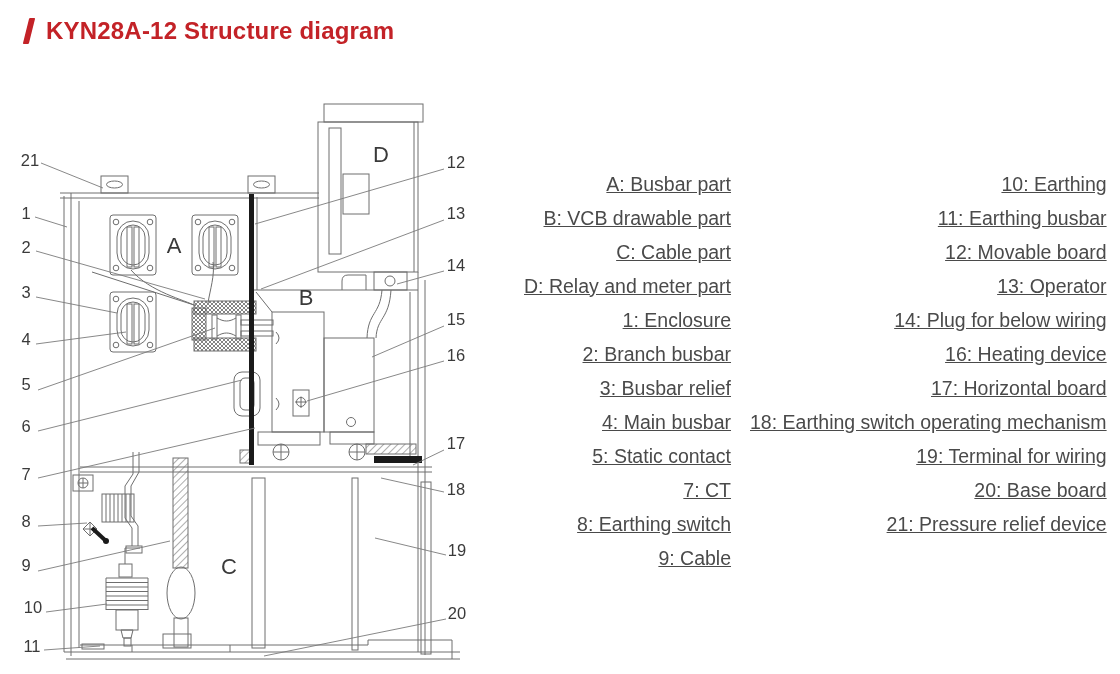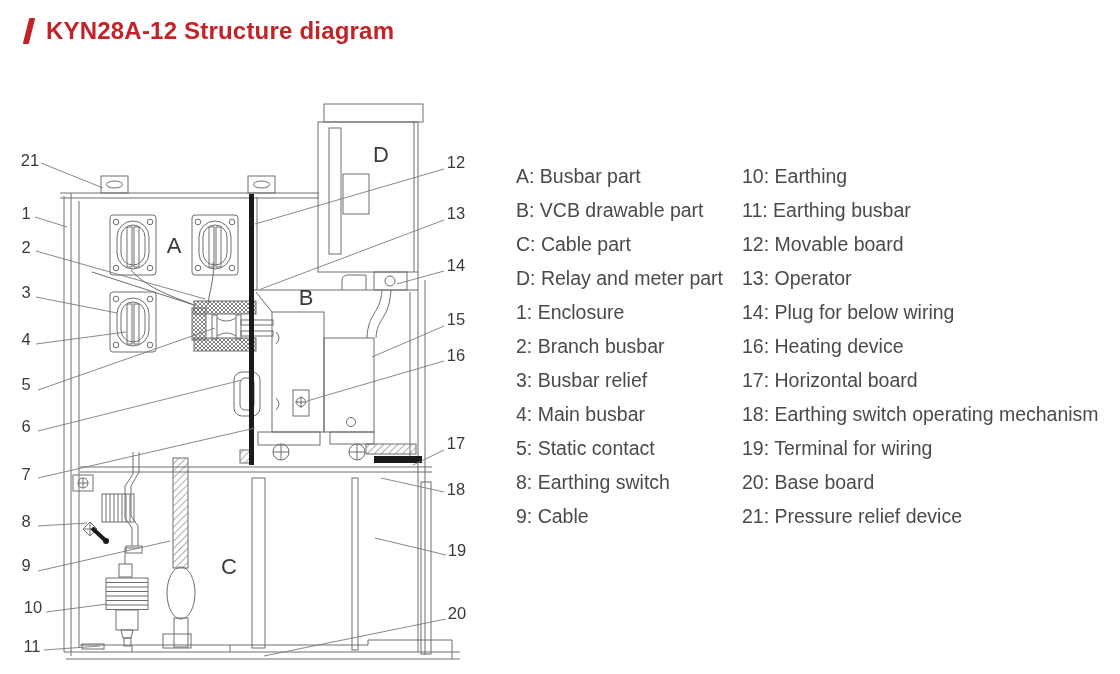--- a/index.html
+++ b/index.html
@@ -1,31 +1,31 @@
 <!DOCTYPE html>
 <html><head>
 <meta charset="utf-8">
 <style>
   html,body{margin:0;padding:0;background:#fff;}
   .canvas{
     position:relative;width:1120px;height:674px;background:#ffffff;
-    font-family:"Liberation Sans", sans-serif;overflow:hidden;
+    font-family:"Liberation Sans", sans-serif;overflow:hidden;text-align:right;
   }
   .title-row{position:absolute;left:26px;top:14px;height:34px;display:flex;align-items:center;}
   .title-slash{
     display:inline-block;width:6px;height:26px;background:#c32227;
     transform:skewX(-14deg);margin-right:14px;border-radius:1px;
   }
   .page-title{
     font-size:24px;font-weight:bold;color:#c32227;margin:0;letter-spacing:0.2px;
   }
   .diagram-svg{position:absolute;left:0;top:0;}
   .legend-col{
-    position:absolute;top:159px;margin:0;padding:0;list-style:none;
-    font-size:19.5px;color:#4a4a4a;line-height:34px;white-space:nowrap;
+    position:absolute;top:159px;margin:8px;padding:0;list-style:none;
+    font-size:19.5px;color:#4a4a4a;line-height:34px;white-space:nowrap;text-decoration:underline;
   }
   .legend-col.c1{left:516px;}
   .legend-col.c2{left:742px;}
   svg text{font-family:"Liberation Sans", sans-serif;fill:#3a3a3a;}
   .co{font-size:16.5px;}
   .cl{font-size:22px;}
 </style>
 </head>
 <body>
 
@@ -256,20 +256,21 @@
   <ul class="legend-col c1">
     <li>A: Busbar part</li>
     <li>B: VCB drawable part</li>
     <li>C: Cable part</li>
     <li>D: Relay and meter part</li>
     <li>1: Enclosure</li>
     <li>2: Branch busbar</li>
     <li>3: Busbar relief</li>
     <li>4: Main busbar</li>
     <li>5: Static contact</li>
+    <li>7: CT</li>
     <li>8: Earthing switch</li>
     <li>9: Cable</li>
   </ul>
 
   <ul class="legend-col c2">
     <li>10: Earthing</li>
     <li>11: Earthing busbar</li>
     <li>12: Movable board</li>
     <li>13: Operator</li>
     <li>14: Plug for below wiring</li>

